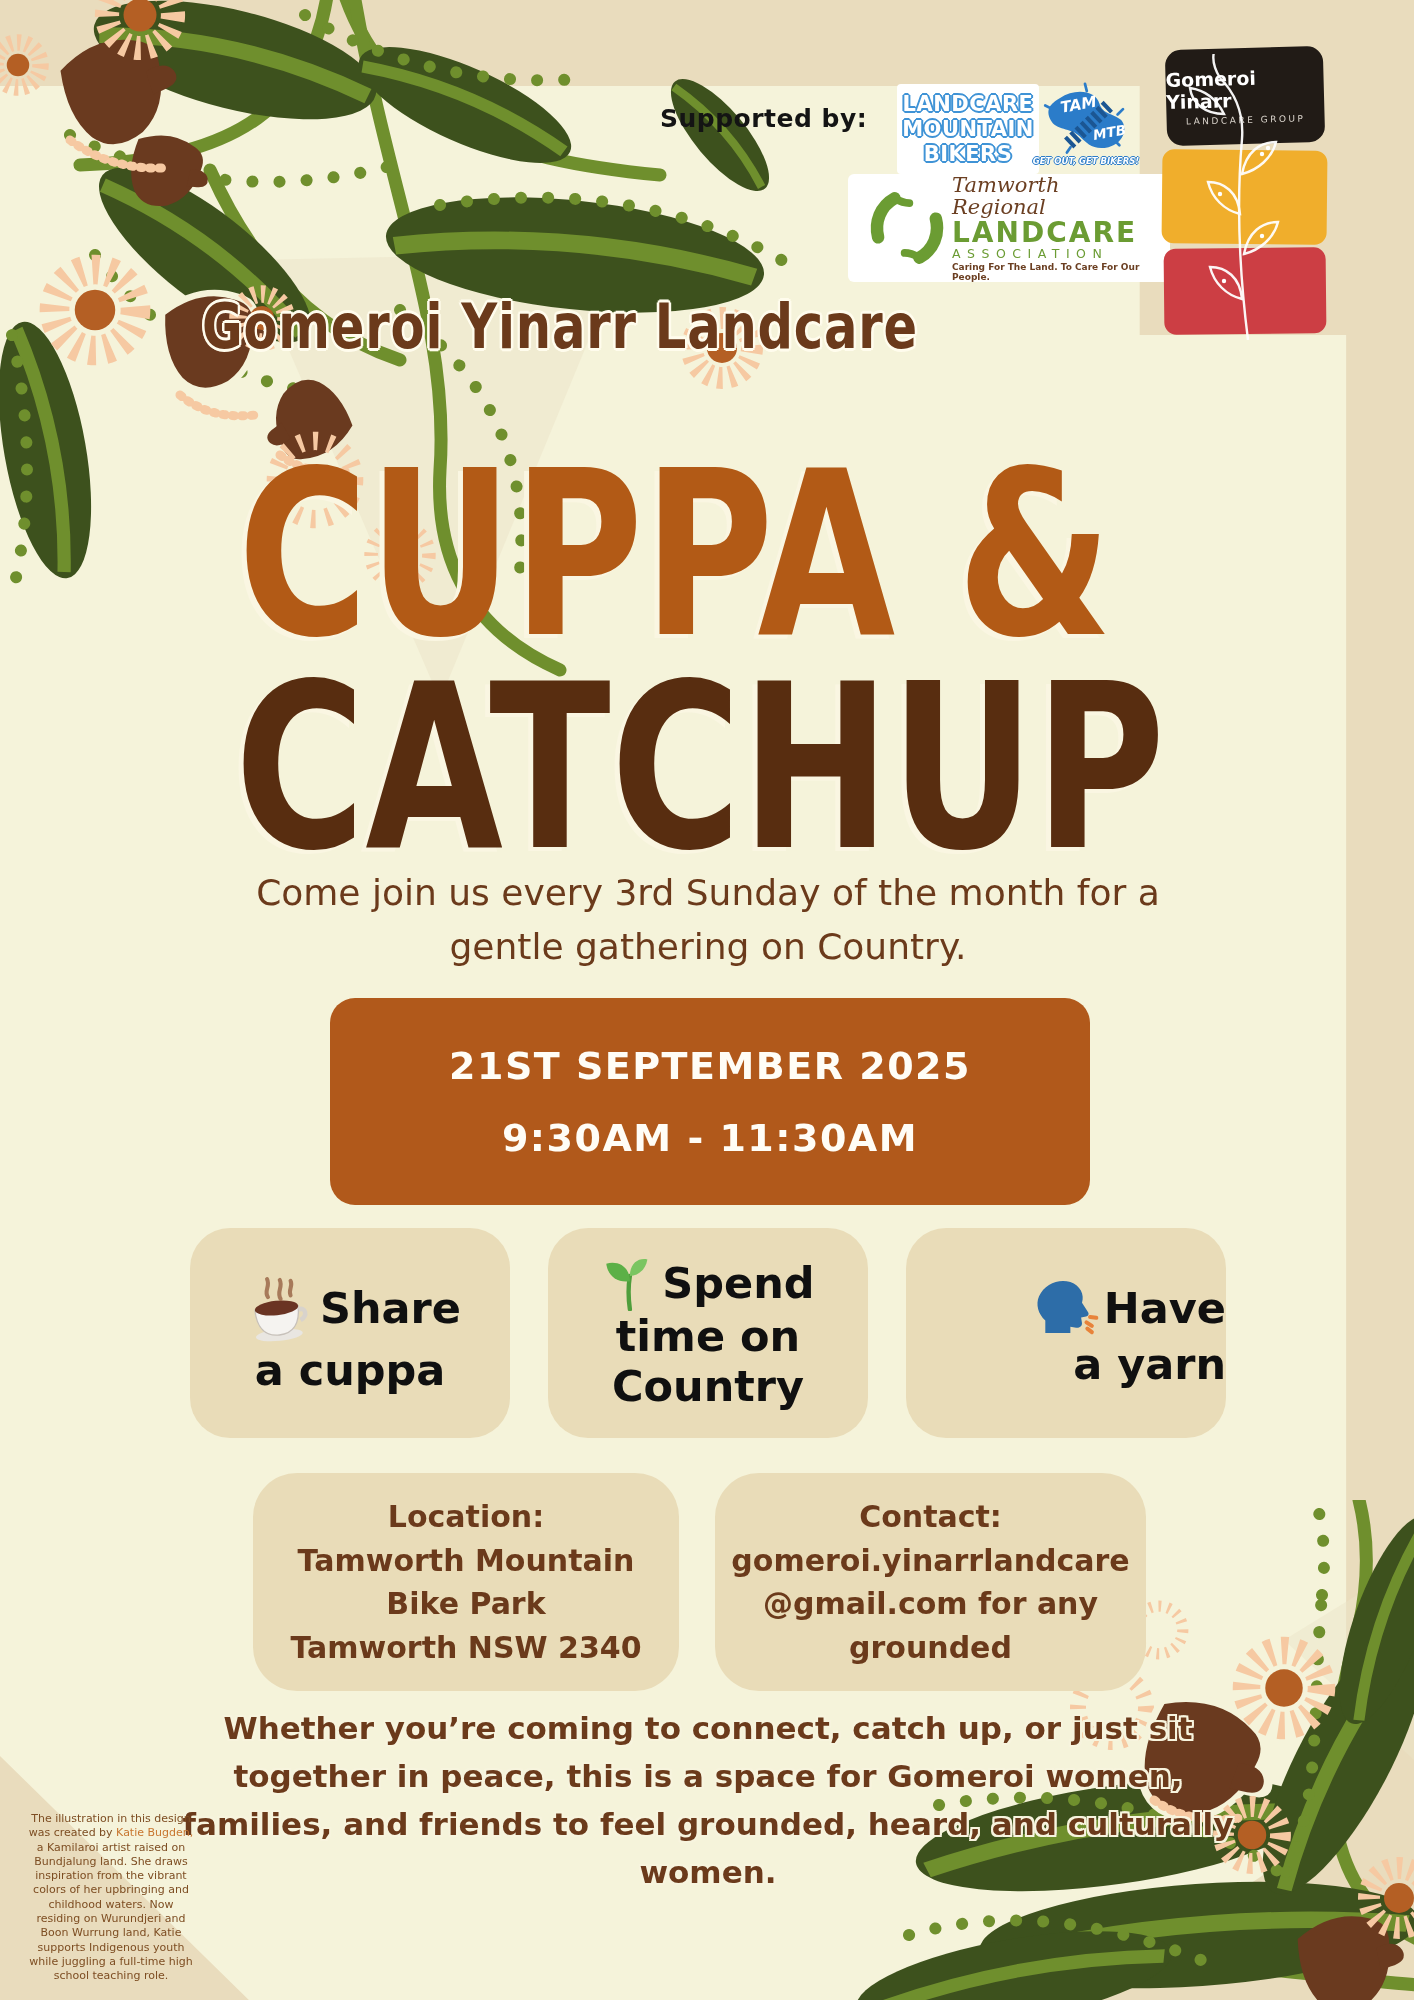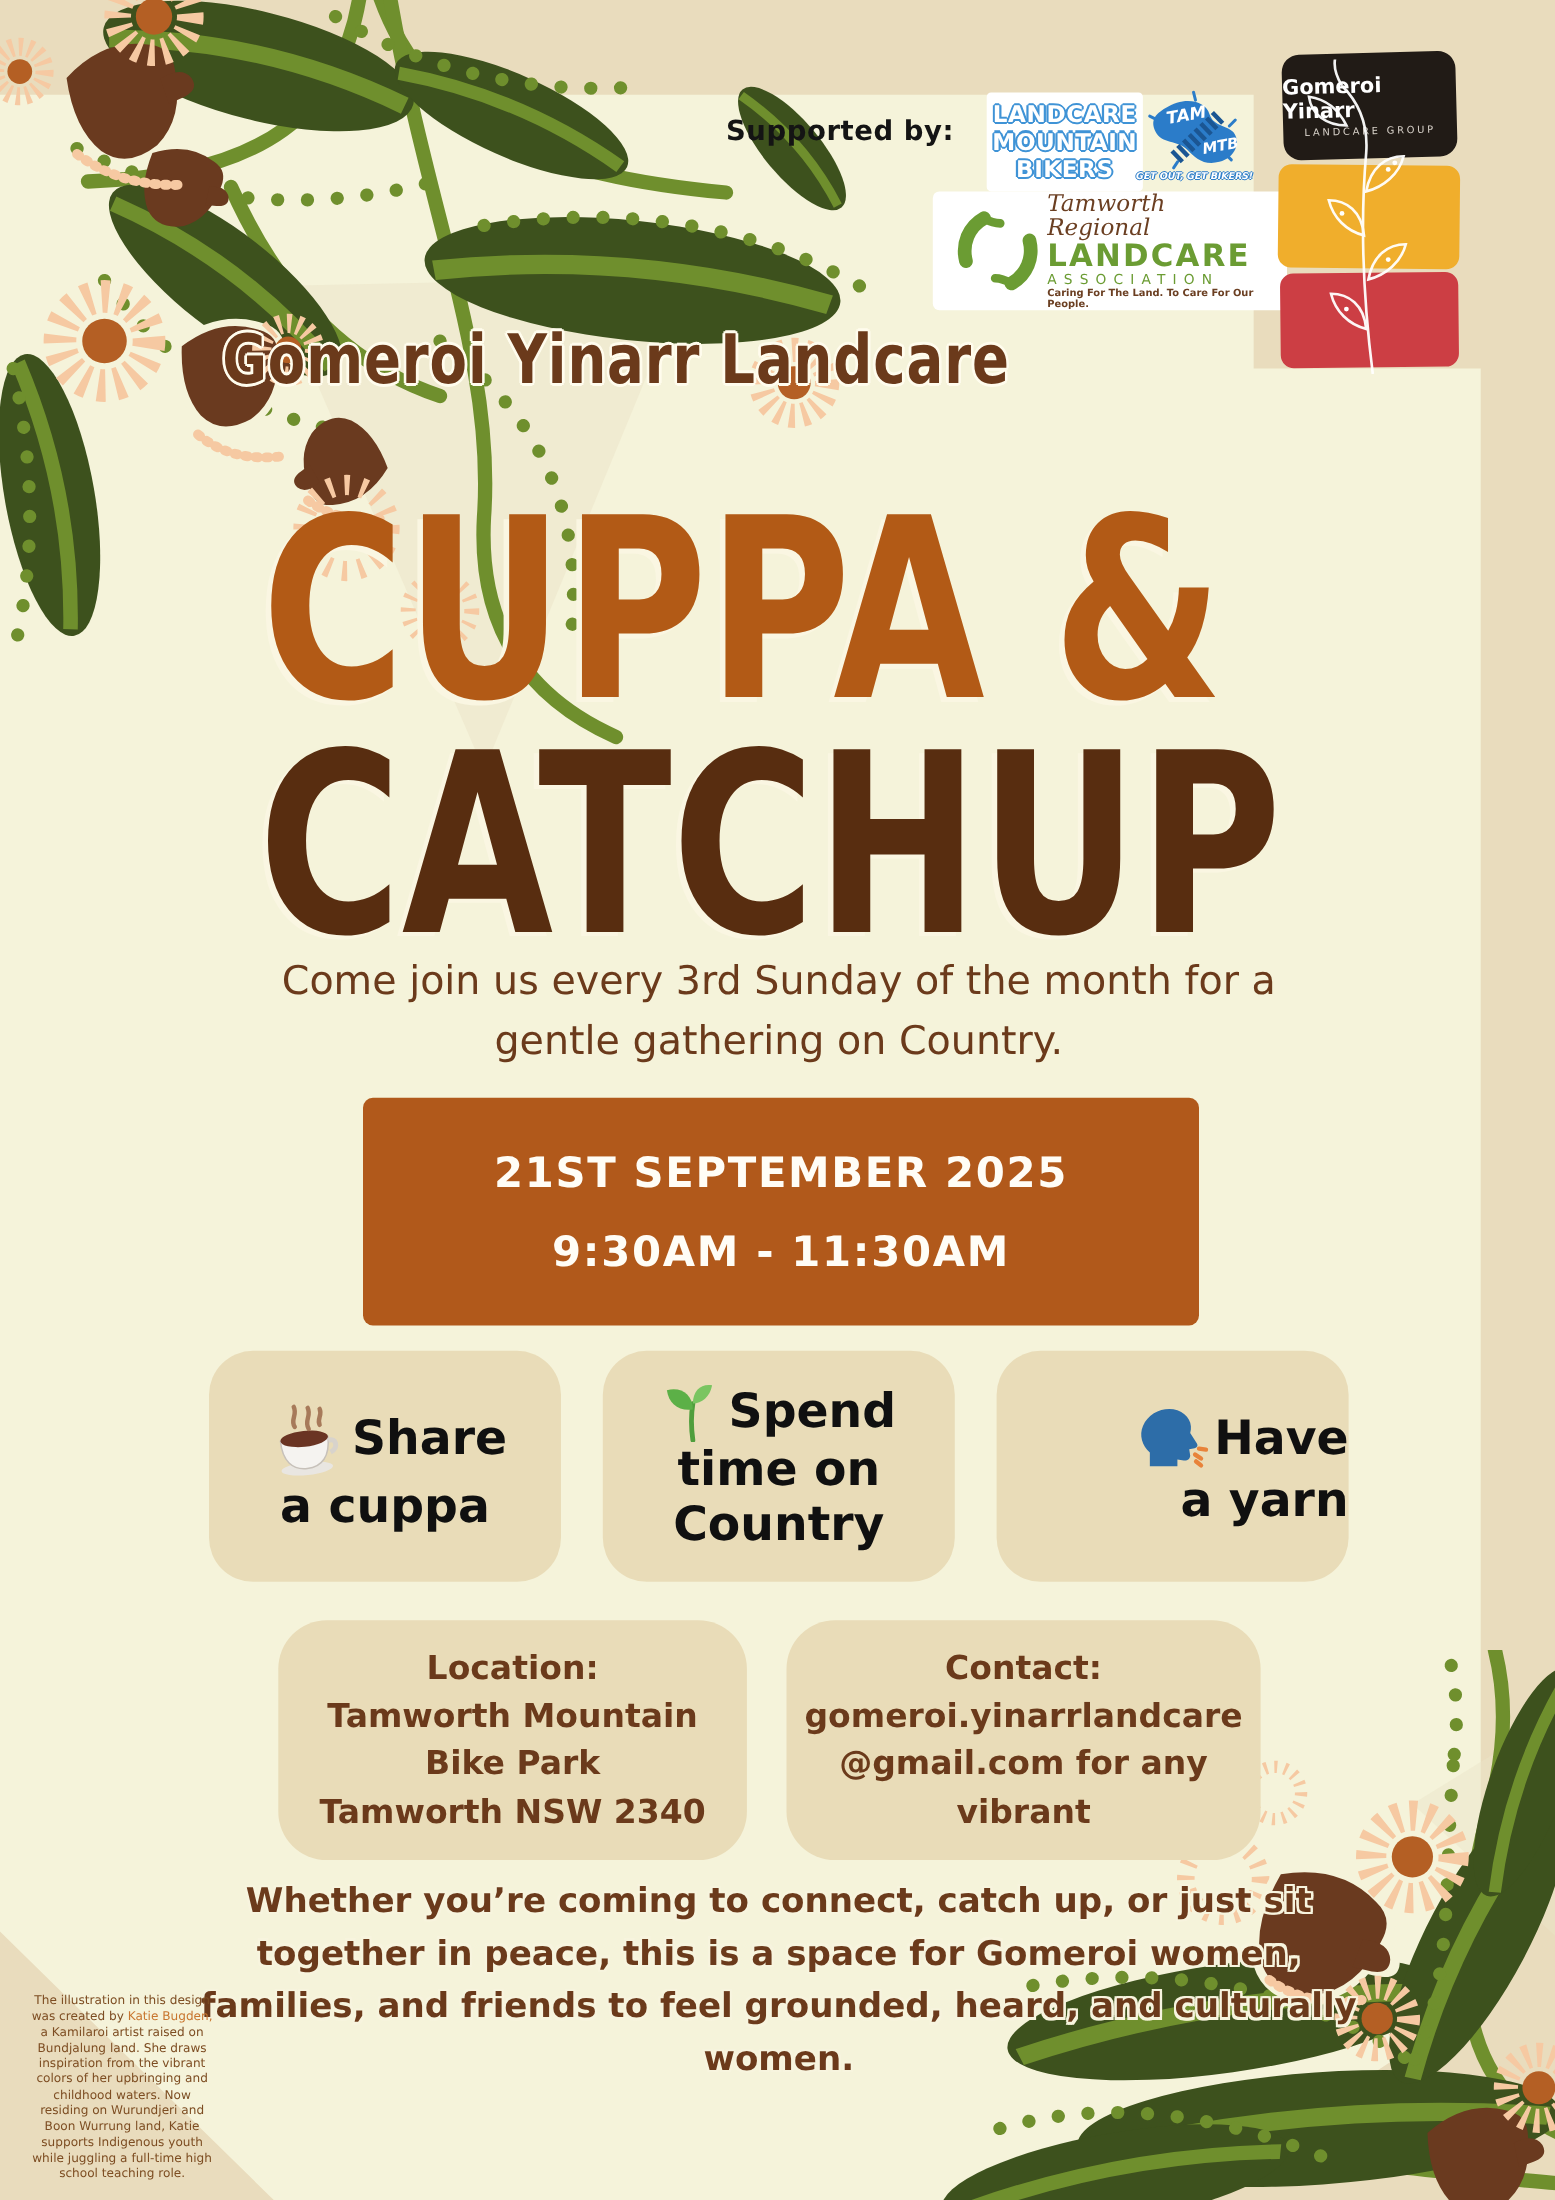--- a/index.html
+++ b/index.html
@@ -47,21 +47,21 @@
              transform:scaleX(.8);transform-origin:560px 0;letter-spacing:1px;
              text-shadow:-3px 0 #fffced,3px 0 #fffced,0 -3px #fffced,0 3px #fffced,-2px -2px #fffced,2px 2px #fffced,2px -2px #fffced,-2px 2px #fffced;}
 
   .big{width:1350px;text-align:center;font-weight:bold;font-size:178px;line-height:1;letter-spacing:0;
        transform:scaleY(1.28);transform-origin:top center;text-shadow:-5px 3px 0 #faf6e2;}
   .big1{left:0;top:442px;color:#b25a16;}
   .big2{left:25px;top:655px;color:#582d10;}
 
   .subtitle{left:35px;top:866px;width:1346px;text-align:center;font-size:36px;font-weight:normal;line-height:1.5;color:#6b3a1b;}
 
-  .date-box{left:330px;top:998px;width:760px;height:207px;background:#b1591b;border-radius:9px;color:#fffdf6;
+  .date-box{left:330px;top:998px;width:760px;height:207px;background:#b1591b;border-radius:25px;color:#fffdf6;
             display:flex;flex-direction:column;align-items:center;justify-content:center;gap:28px;
             font-size:38px;font-weight:bold;letter-spacing:1.5px;text-align:center;}
 
   .fcard{top:1228px;width:320px;height:210px;background:#e9dcb8;border-radius:40px;color:#101010;
          display:flex;flex-direction:column;align-items:center;justify-content:center;
          font-size:43px;font-weight:bold;line-height:1.17;text-align:center;}
   .fc1{left:190px;}.fc2{left:548px;}.fc3{left:906px;align-items:flex-end;}
   .frow{display:flex;align-items:center;gap:5px;}
 
   .info-card{top:1473px;height:218px;background:#e9dcb8;border-radius:44px;color:#6b3a1b;
@@ -310,21 +310,21 @@
     <div>Location:</div>
     <div>Tamworth Mountain</div>
     <div>Bike Park</div>
     <div>Tamworth NSW 2340</div>
   </div>
 
   <div class="abs info-card con">
     <div>Contact:</div>
     <div>gomeroi.yinarrlandcare</div>
     <div>@gmail.com for any</div>
-    <div>vibrant</div>
+    <div>grounded</div>
   </div>
 
   <div class="abs closing">
     <div>Whether you’re coming to connect, catch up, or just sit</div>
     <div>together in peace, this is a space for Gomeroi women,</div>
     <div>families, and friends to feel grounded, heard, and culturally</div>
     <div>women.</div>
   </div>
 
   <div class="abs credit"><span>The illustration in this design was created by </span><span class="nm">Katie Bugden,</span><span> a Kamilaroi artist raised on Bundjalung land. She draws inspiration from the vibrant colors of her upbringing and childhood waters. Now residing on Wurundjeri and Boon Wurrung land, Katie supports Indigenous youth while juggling a full-time high school teaching role.</span></div>

